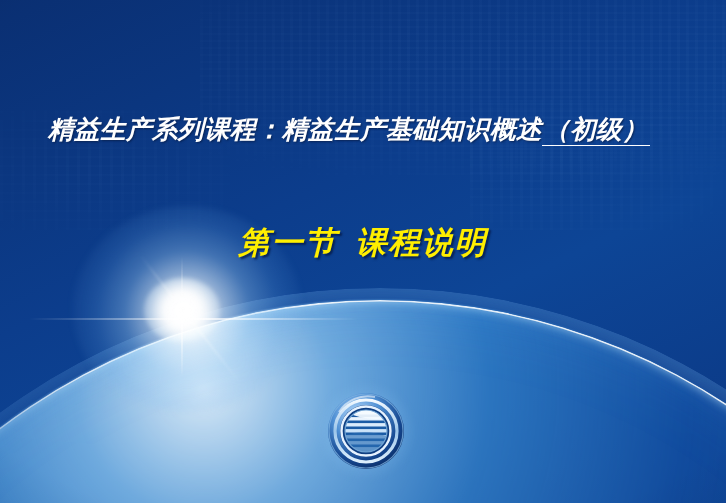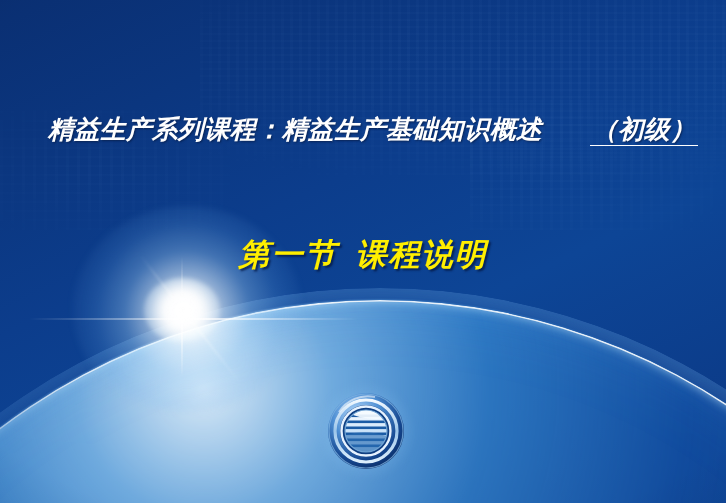--- a/index.html
+++ b/index.html
@@ -201,37 +201,35 @@
     font-style: italic;
     white-space: nowrap;
     text-shadow: 1px 1px 2px rgba(4,24,66,0.75), 0 0 1px rgba(255,255,255,0.35);
   }
   .title .plain { }
   .title .underlined {
     border-bottom: 1.6px solid #ffffff;
     padding-bottom: 1px;
     padding-left: 2px;
     padding-right: 2px;
-    margin-left: 48px;
   }
 
   .subtitle {
     position: absolute;
     left: 0;
     top: 222px;
     width: 726px;
     text-align: center;
     font-size: 31px;
     font-weight: 700;
     font-style: italic;
     letter-spacing: 2px;
     color: #ffef00;
     text-shadow: 2px 2px 2px rgba(5,25,70,0.8), -0.5px -0.5px 0 rgba(190,150,0,0.45);
     white-space: nowrap;
-    margin-top: 12px;
   }
   .subtitle .gap { display: inline-block; width: 18px; }
 
   
   .logo-wrap {
     position: absolute;
     left: 327px;
     top: 392px;
     width: 78px;
     height: 78px;

